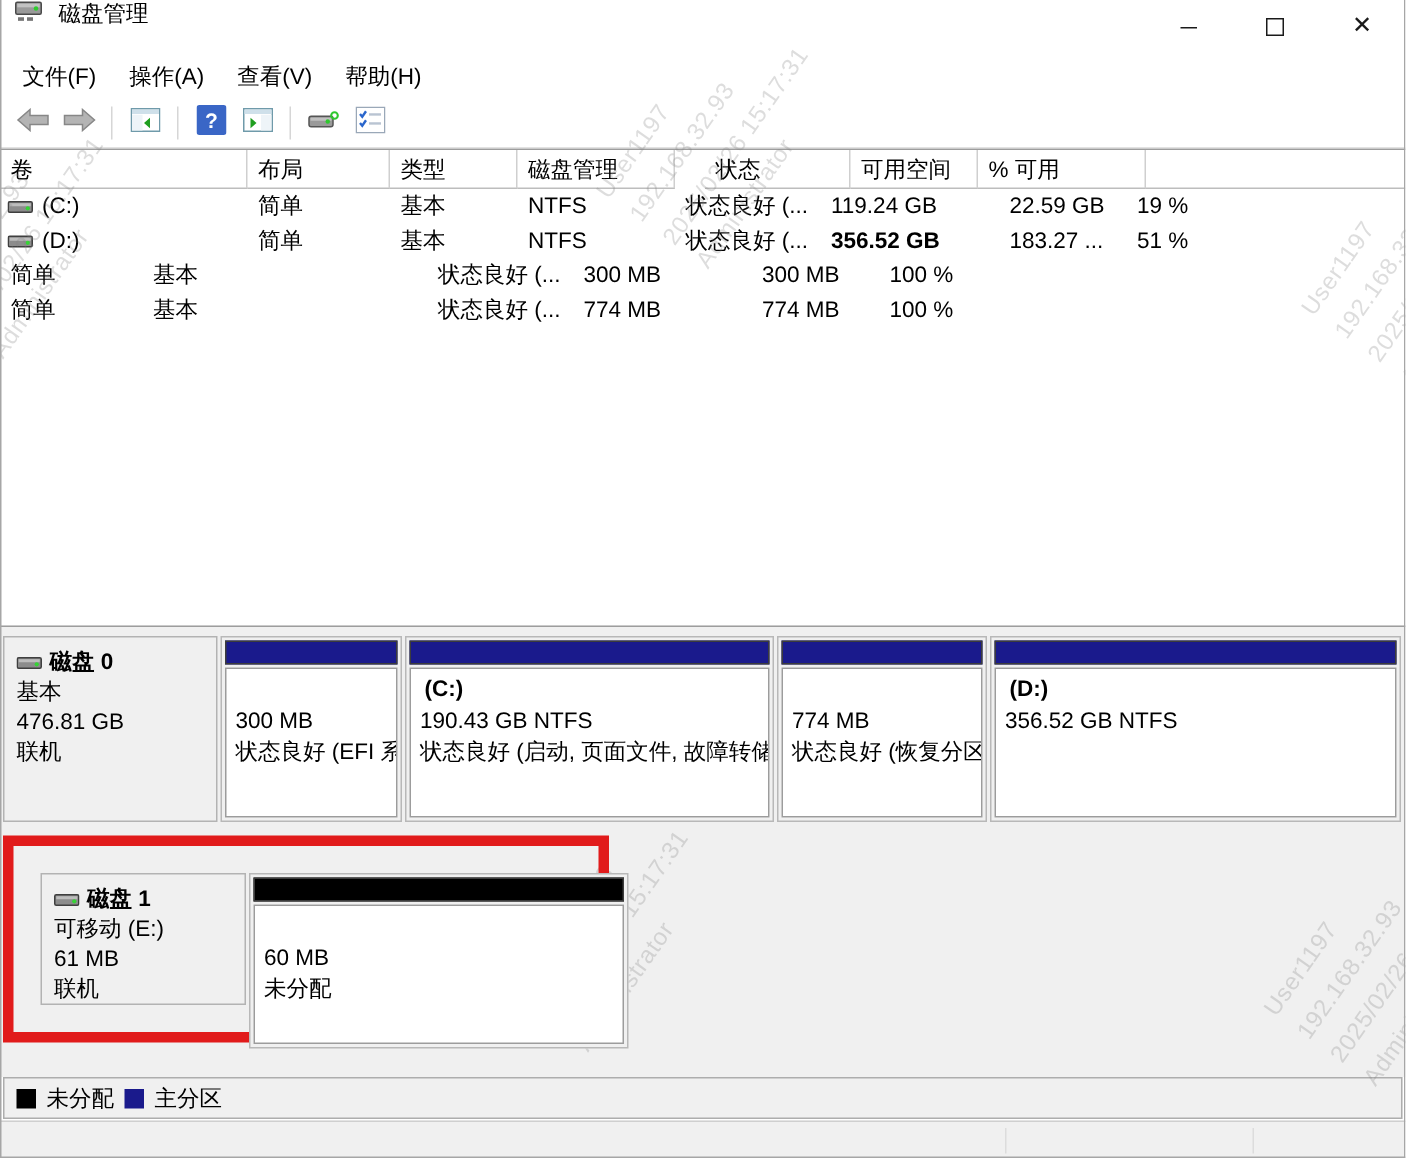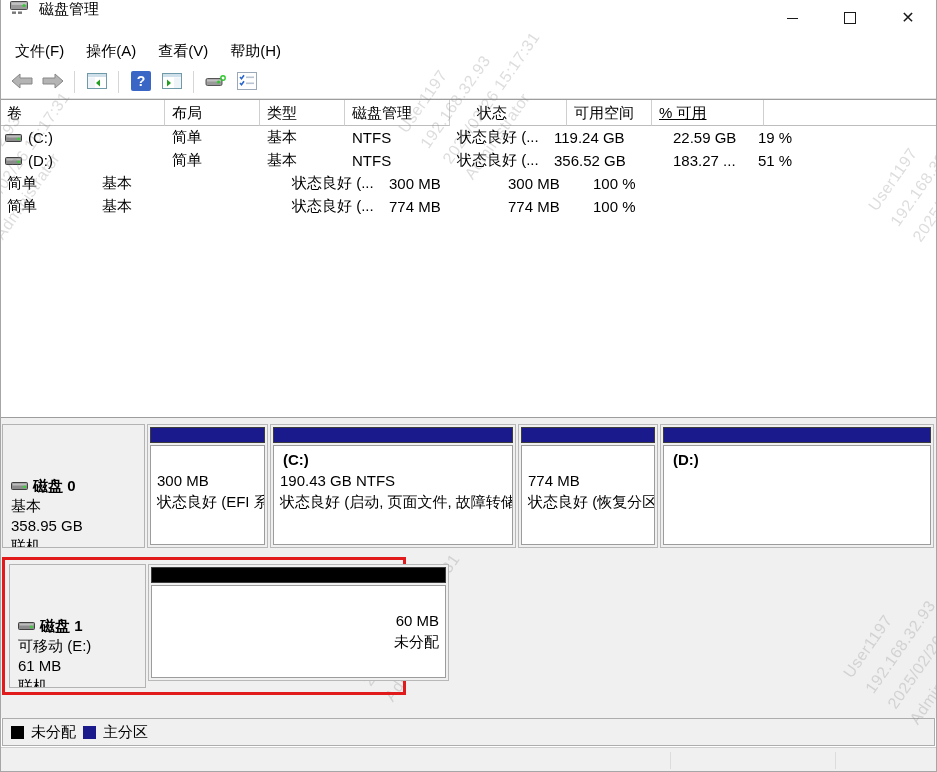--- a/index.html
+++ b/index.html
@@ -43,29 +43,29 @@
   .v-cell.first { display:flex; align-items:center; gap:6px; padding-left:5px; }
   .vol-icon { display:inline-flex; flex-shrink:0; }
 
   
   .graph-pane { position:absolute; left:0; top:417px; width:937px; height:301px;
     background:#f0f0f0; border-top:1px solid #9d9d9d; }
   .disk-row { display:flex; align-items:stretch; }
   .disk-row.abs { position:absolute; }
   .disk-label { background:#f0f0f0; border:1px solid #b3b3b3; padding:7px 4px 6px 8px;
     line-height:20px; flex-shrink:0; overflow:hidden; }
-  .disk-name { font-weight:bold; display:flex; align-items:center; gap:5px; white-space:nowrap;margin-top:44px; }
+  .disk-name { font-weight:bold; display:flex; align-items:center; gap:5px; white-space:nowrap; }
   .parts { display:flex; gap:2px; margin-left:2px; align-items:flex-start; }
   .part { border:1px solid #b8b8b8; background:#f0f0f0; padding:2px; display:flex;
     flex-direction:column; flex-shrink:0; }
   .part-band { height:16px; flex-shrink:0; border:1px solid #3c3c3c; }
   .part-body { flex:1; background:#fff; border:1px solid #9c9c9c; margin-top:2px;
     padding:3px 6px; line-height:21px; overflow:hidden; white-space:nowrap; }
   .part-title { font-weight:bold; min-height:21px; padding-left:3px; }
-  .focus-ring { position:absolute; border:3px solid #737373; padding:4px; z-index:50; display:flex; }
+  .focus-ring { position:absolute; border:7px solid #737373; padding:18px; z-index:50; display:flex; }
 
   
   .legend { position:absolute; left:2px; top:718px; width:933px; height:28px;
     background:#f0f0f0; border:1px solid #adadad; display:flex; align-items:center;
     padding-left:8px; gap:7px; }
   .legend-swatch { width:13px; height:13px; display:inline-block; }
   .statusbar { position:absolute; left:0; top:747px; width:937px; height:25px;
     background:#f0f0f0; border-top:1px solid #cfcfcf; }
   .sb-sep { position:absolute; top:4px; height:17px; width:1px; background:#dcdcdc; }
 
@@ -167,21 +167,21 @@
 </div>
 
 <div class="volume-pane">
   <div class="vheader">
       <div class="vh-cell" style="width: 165px;">卷</div>
       <div class="vh-cell" style="width: 95px;">布局</div>
       <div class="vh-cell" style="width: 85px;">类型</div>
       <div class="vh-cell" style="width: 105px;">磁盘管理</div>
       <div class="vh-cell" style="width: 97px; margin-left: 20px;">状态</div>
       <div class="vh-cell" style="width: 85px;">可用空间</div>
-      <div class="vh-cell" style="width: 112px; text-decoration: underline;">% 可用</div>
+      <div class="vh-cell" style="width: 112px;">% 可用</div>
       <div class="vh-cell filler"></div>
     </div>
   <div>
       <div class="vrow">
         <div class="v-cell first" style="width: 165px;">
           <span class="vol-icon">
             <svg width="17" height="12" viewBox="0 0 17 12">
               <rect x="0.5" y="2.5" width="16" height="7" rx="1" fill="#8c8c8c" stroke="#3f3f3f"></rect>
               <rect x="1.5" y="3.5" width="14" height="2" fill="#bdbdbd"></rect>
               <circle cx="13.5" cy="6.9" r="1.4" fill="#35d435"></circle>
@@ -205,21 +205,21 @@
               <rect x="1.5" y="3.5" width="14" height="2" fill="#bdbdbd"></rect>
               <circle cx="13.5" cy="6.9" r="1.4" fill="#35d435"></circle>
             </svg>
           </span>
           <span>(D:)</span>
         </div>
         <div class="v-cell" style="width: 95px;">简单</div>
         <div class="v-cell" style="width: 85px;">基本</div>
         <div class="v-cell" style="width: 105px;">NTFS</div>
         <div class="v-cell" style="width: 97px;">状态良好 (...</div>
-        <div class="v-cell" style="width: 119px;">356.52 GB</div>
+        <div class="v-cell" style="width: 119px; font-weight: bold;">356.52 GB</div>
         <div class="v-cell" style="width: 85px;">183.27 ...</div>
         <div class="v-cell" style="width: 112px;">51 %</div>
       </div>
       <div class="vrow">
         <div class="v-cell" style="width: 95px;">简单</div>
         <div class="v-cell" style="width: 85px;">基本</div>
         <div class="v-cell" style="width: 105px;"></div>
         <div class="v-cell" style="width: 97px;">状态良好 (...</div>
         <div class="v-cell" style="width: 119px;">300 MB</div>
         <div class="v-cell" style="width: 85px;">300 MB</div>
@@ -244,21 +244,21 @@
           <span style="display: inline-flex;">
             <svg width="17" height="12" viewBox="0 0 17 12">
               <rect x="0.5" y="2.5" width="16" height="7" rx="1" fill="#8c8c8c" stroke="#3f3f3f"></rect>
               <rect x="1.5" y="3.5" width="14" height="2" fill="#bdbdbd"></rect>
               <circle cx="13.5" cy="6.9" r="1.4" fill="#35d435"></circle>
             </svg>
           </span>
           <span>磁盘 0</span>
         </div>
         <div>基本</div>
-        <div>358.95 GB</div>
+        <div>476.81 GB</div>
         <div>联机</div>
       </div>
       <div class="parts">
         <div class="part" style="width: 121px; height: auto; align-self: stretch;">
           <div class="part-band" style="background: rgb(26, 26, 140);"></div>
           <div class="part-body">
             <div class="part-title"></div>
             <div>300 MB</div>
             <div>状态良好 (EFI 系统分区)</div>
           </div>
@@ -276,20 +276,21 @@
           <div class="part-body">
             <div class="part-title"></div>
             <div>774 MB</div>
             <div>状态良好 (恢复分区)</div>
           </div>
         </div>
         <div class="part" style="width: 274px; height: auto; align-self: stretch;">
           <div class="part-band" style="background: rgb(26, 26, 140);"></div>
           <div class="part-body">
             <div class="part-title">(D:)</div>
+            <div>356.52 GB NTFS</div>
           </div>
         </div>
       </div>
     </div>
     <div class="focus-ring" style="left: 2px; top: 139px; width: 404px; height: 138px; border-color: rgb(225, 27, 27);">
       <div class="disk-row" style="flex: 1 1 0%;">
         <div class="disk-label" style="width: 137px;">
           <div class="disk-name">
             <span style="display: inline-flex;">
               <svg width="17" height="12" viewBox="0 0 17 12">
@@ -298,21 +299,21 @@
                 <circle cx="13.5" cy="6.9" r="1.4" fill="#35d435"></circle>
               </svg>
             </span>
             <span>磁盘 1</span>
           </div>
           <div>可移动 (E:)</div>
           <div>61 MB</div>
           <div>联机</div>
         </div>
         <div class="parts">
-          <div class="part" style="width: 301px; height: 117px; text-align: right;">
+          <div class="part" style="width: 253px; height: 117px;">
             <div class="part-band" style="background: rgb(0, 0, 0);"></div>
             <div class="part-body">
               <div class="part-title"></div>
               <div>60 MB</div>
               <div>未分配</div>
             </div>
           </div>
         </div>
       </div>
     </div>

